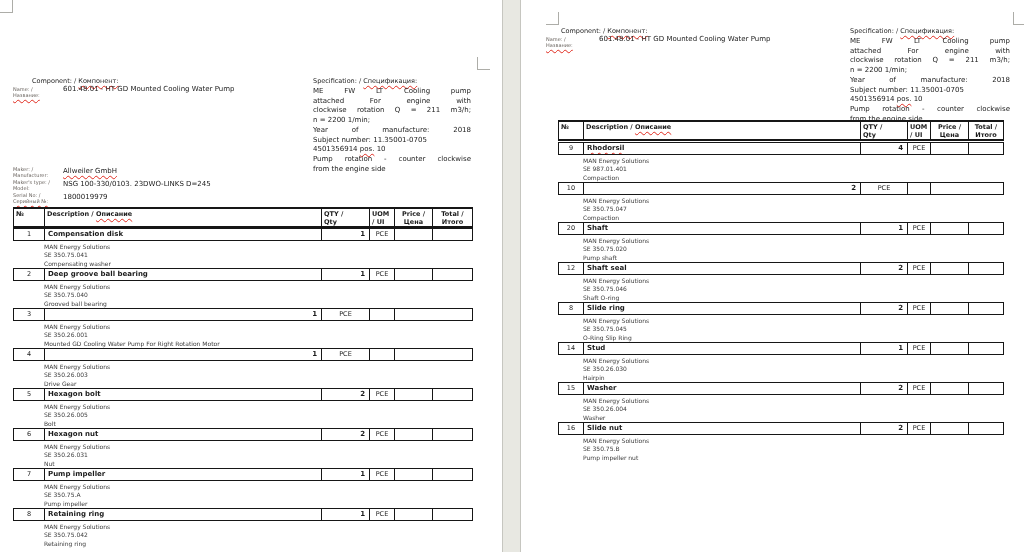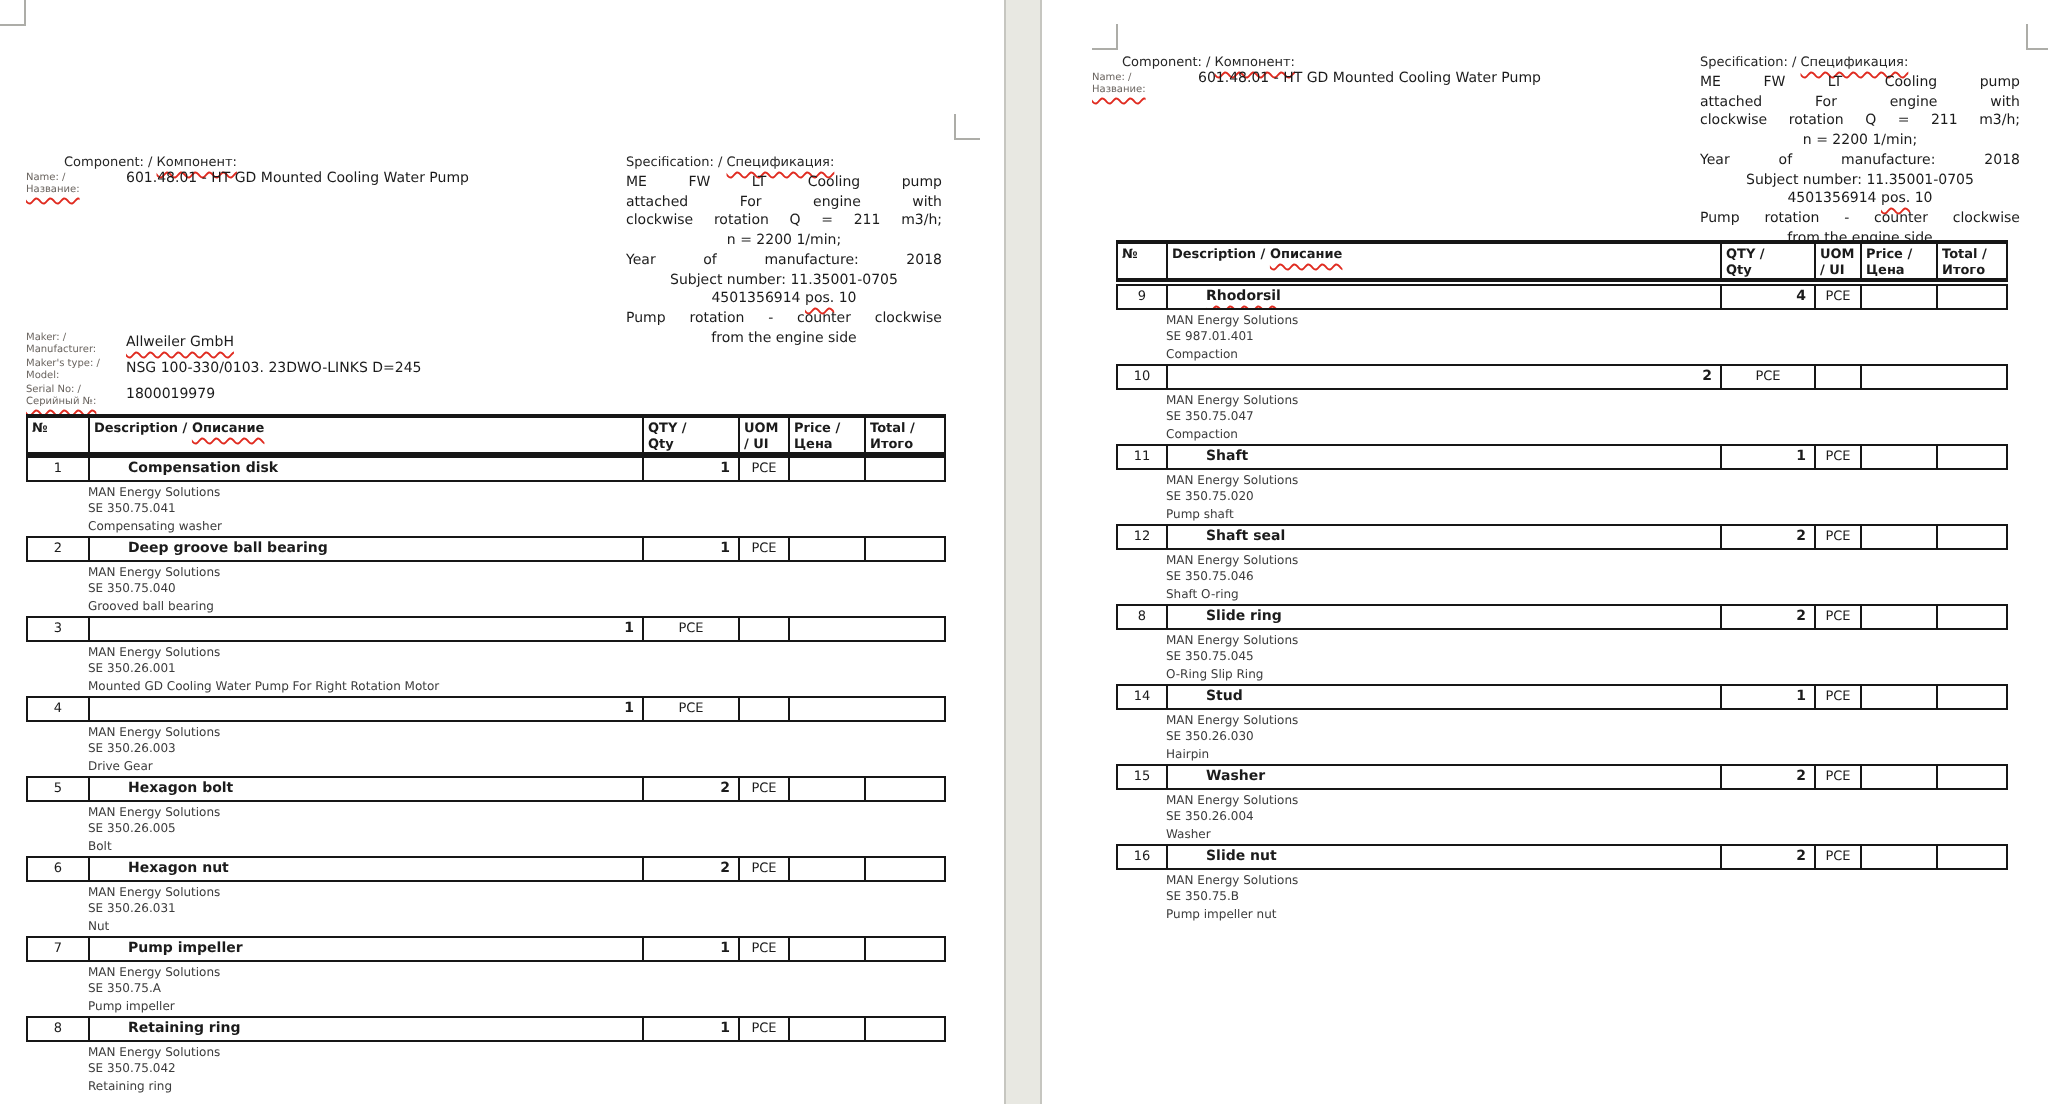--- a/index.html
+++ b/index.html
@@ -31,41 +31,41 @@
     text-decoration-thickness: 1px;
     text-underline-offset: 2px;
   }
 
   .head-label { font-size: 6.5px; color: #262626; white-space: nowrap; }
   .tiny-label { font-size: 5px; color: #6b6560; white-space: nowrap; line-height: 6px; }
   .comp-value { font-size: 7px; color: #1b1b1b; white-space: nowrap; }
   .maker-value { font-size: 7px; color: #1b1b1b; white-space: nowrap; }
 
   .spec-block { font-size: 7px; line-height: 9.7px; color: #1b1b1b; }
-  .spec-line { text-align: center; }
+  .spec-line { text-align: left; }
   .spec-line.j { text-align: justify; text-align-last: justify; }
 
   
   .tbl-header, .row-box {
     display: grid;
     grid-template-columns: var(--cols);
     border: 1px solid #161616;
     background: #fff;
   }
   .tbl-header { height: 21px; border-top-width: 2px; border-bottom-width: 2px; }
   .tbl-header .c { font-size: 6.5px; font-weight: bold; line-height: 8px; padding: 1px 2px; overflow: hidden; }
   .c + .c { border-left: 1px solid #161616; }
-  .tbl-header .r { text-align: left; }
+  .tbl-header .r { text-align: center; }
 
   .rows-host { position: absolute; }
   .item-block { height: 40px; position: relative; }
   .row-box { height: 13px; }
   .row-box .c { overflow: hidden; line-height: 11px; }
   .row-box .no    { font-size: 6.5px; text-align: center; }
-  .row-box .title { font-size: 7px; font-weight: bold; padding-left: 19px; white-space: nowrap; }
+  .row-box .title { font-size: 7px; font-weight: bold; padding-left: 3px; white-space: nowrap; }
   .row-box .qty   { font-size: 7px; font-weight: bold; text-align: right; padding-right: 4px; }
   .row-box .uom   { font-size: 6.5px; text-align: center; }
   .details {
     margin-left: var(--nocol); padding-left: 1px; padding-top: 2px;
     font-size: 6px; line-height: 8.4px; color: #3c3c3c; white-space: nowrap;
   }
 
   #page-left  .tbl-wrap { --cols: 30px 277px 48px 25px 38px 1fr; --nocol: 30px; }
   #page-right .tbl-wrap { --cols: 24px 277px 47px 23px 38px 1fr; --nocol: 24px; }
 </style>
@@ -335,21 +335,21 @@
     </div>
     <div class="details">
       <div>MAN Energy Solutions</div>
       <div>SE 350.75.047</div>
       <div>Compaction</div>
     </div>
   </div>
 
   <div class="item-block">
     <div class="row-box">
-      <div class="c no">11</div>
+      <div class="c no">20</div>
       <div class="c title"><span>Shaft</span></div>
       <div class="c qty">1</div>
       <div class="c uom">PCE</div>
       <div class="c price"></div>
       <div class="c total"></div>
     </div>
     <div class="details">
       <div>MAN Energy Solutions</div>
       <div>SE 350.75.020</div>
       <div>Pump shaft</div>

